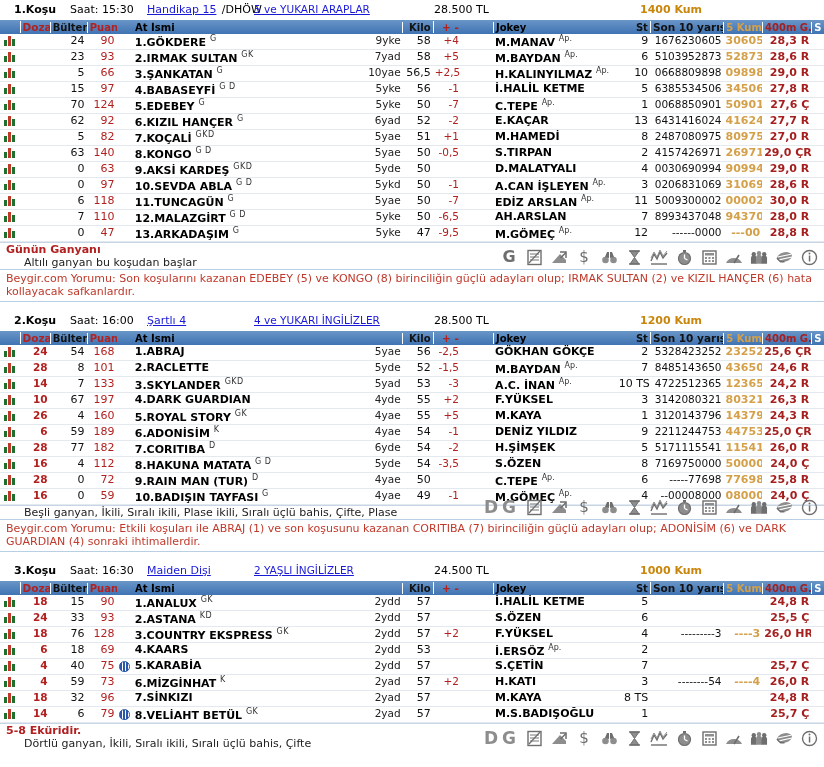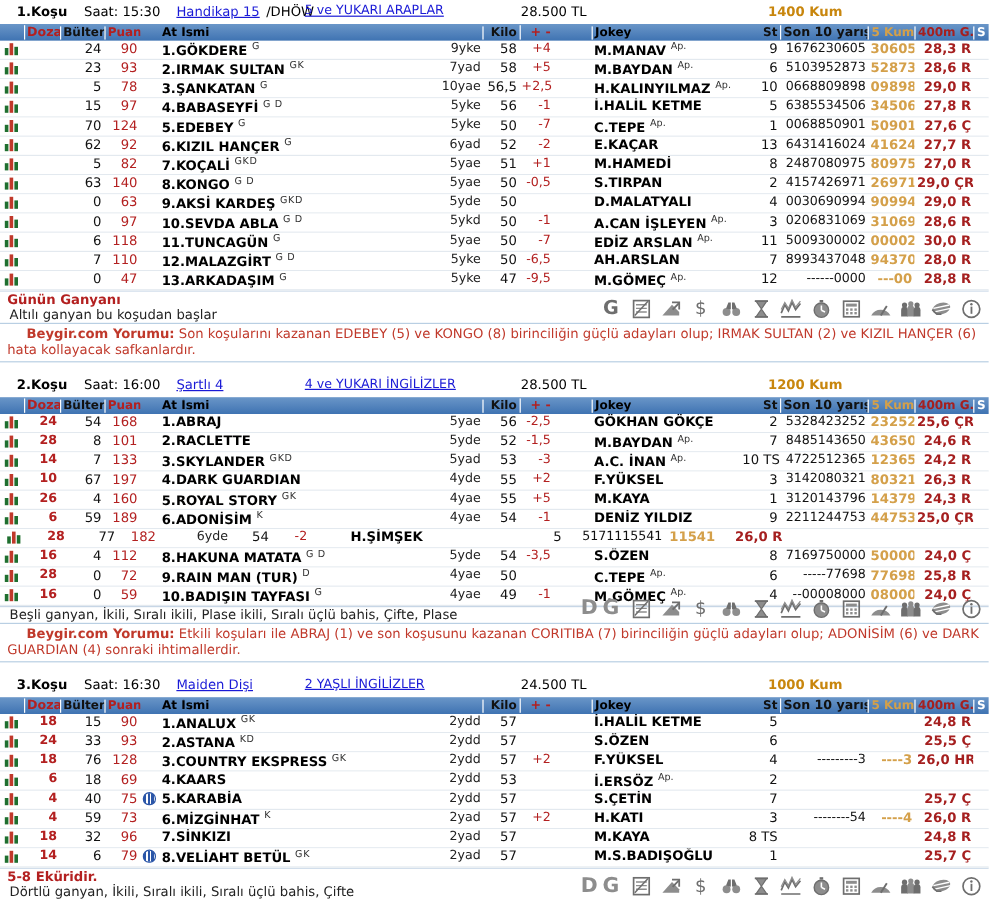--- a/index.html
+++ b/index.html
@@ -84,31 +84,31 @@
   .chart-ico i:nth-child(3) { left: 8px; height: 7px;  background: #1f6f2f; }
 
   
   .blink-ico { display: inline-block; width: 11px; height: 11px; vertical-align: middle;
     background: repeating-linear-gradient(90deg,#2b56a8 0 2px,#ffffff 2px 3px);
     border-radius: 50% 50% 45% 45%; border: 1px solid #2b56a8; }
 
   
   .notes { position: relative; }
   .note-bold { font-weight: bold; color: #b32020; font-size: 11px; padding-left: 6px; }
-  .note-plain { color: #222; font-size: 11px; padding-left: 8px; }
+  .note-plain { color: #222; font-size: 11px; padding-left: 24px; }
 
   .comment {
     color: #c0392b;
     font-size: 11px;
     line-height: 13px;
     padding: 2px 4px 3px 6px;
     border-top: 1px solid #b9cfe3;
     border-bottom: 1px solid #b9cfe3;
   }
-  .comment b { font-weight: bold; margin-left: 16px; }
+  .comment b { font-weight: normal; }
 
   
   .iconbar {
     position: absolute; right: 6px; bottom: 1px;
     display: flex; align-items: center; gap: 7px;
     height: 22px;
   }
   .ibx { width: 18px; height: 18px; display: flex; align-items: center; justify-content: center;
          color: #8d8d8d; cursor: pointer; }
   .ibx svg { display: block; }
@@ -183,21 +183,21 @@
           <div class="cell c-st">6</div>
           <div class="cell c-last10">5103952873</div>
           <div class="cell c-5kum">52873</div>
           <div class="cell c-400m">28,6 R</div>
           <div class="cell c-s"></div>
         </div>
         <div class="row">
           <div class="cell c-chart"><span class="chart-ico"><i></i><i></i><i></i></span></div>
           <div class="cell c-dozaj"></div>
           <div class="cell c-bulten">5</div>
-          <div class="cell c-puan">78</div>
+          <div class="cell c-puan">66</div>
           <div class="cell c-blink"></div>
           <div class="cell c-name">3.ŞANKATAN <span class="sup">G</span></div>
           <div class="cell c-age">10yae</div>
           <div class="cell c-kilo">56,5</div>
           <div class="cell c-hcp">+2,5</div>
           <div class="cell c-jokey">H.KALINYILMAZ <span class="apm">Ap.</span></div>
           <div class="cell c-st">10</div>
           <div class="cell c-last10">0668809898</div>
           <div class="cell c-5kum">09898</div>
           <div class="cell c-400m">29,0 R</div>
@@ -615,20 +615,21 @@
           <div class="cell c-5kum">44753</div>
           <div class="cell c-400m">25,0 ÇR</div>
           <div class="cell c-s"></div>
         </div>
         <div class="row">
           <div class="cell c-chart"><span class="chart-ico"><i></i><i></i><i></i></span></div>
           <div class="cell c-dozaj">28</div>
           <div class="cell c-bulten">77</div>
           <div class="cell c-puan">182</div>
           <div class="cell c-blink"></div>
+          <div class="cell c-name">7.CORITIBA <span class="sup">D</span></div>
           <div class="cell c-age">6yde</div>
           <div class="cell c-kilo">54</div>
           <div class="cell c-hcp">-2</div>
           <div class="cell c-jokey">H.ŞİMŞEK</div>
           <div class="cell c-st">5</div>
           <div class="cell c-last10">5171115541</div>
           <div class="cell c-5kum">11541</div>
           <div class="cell c-400m">26,0 R</div>
           <div class="cell c-s"></div>
         </div>

